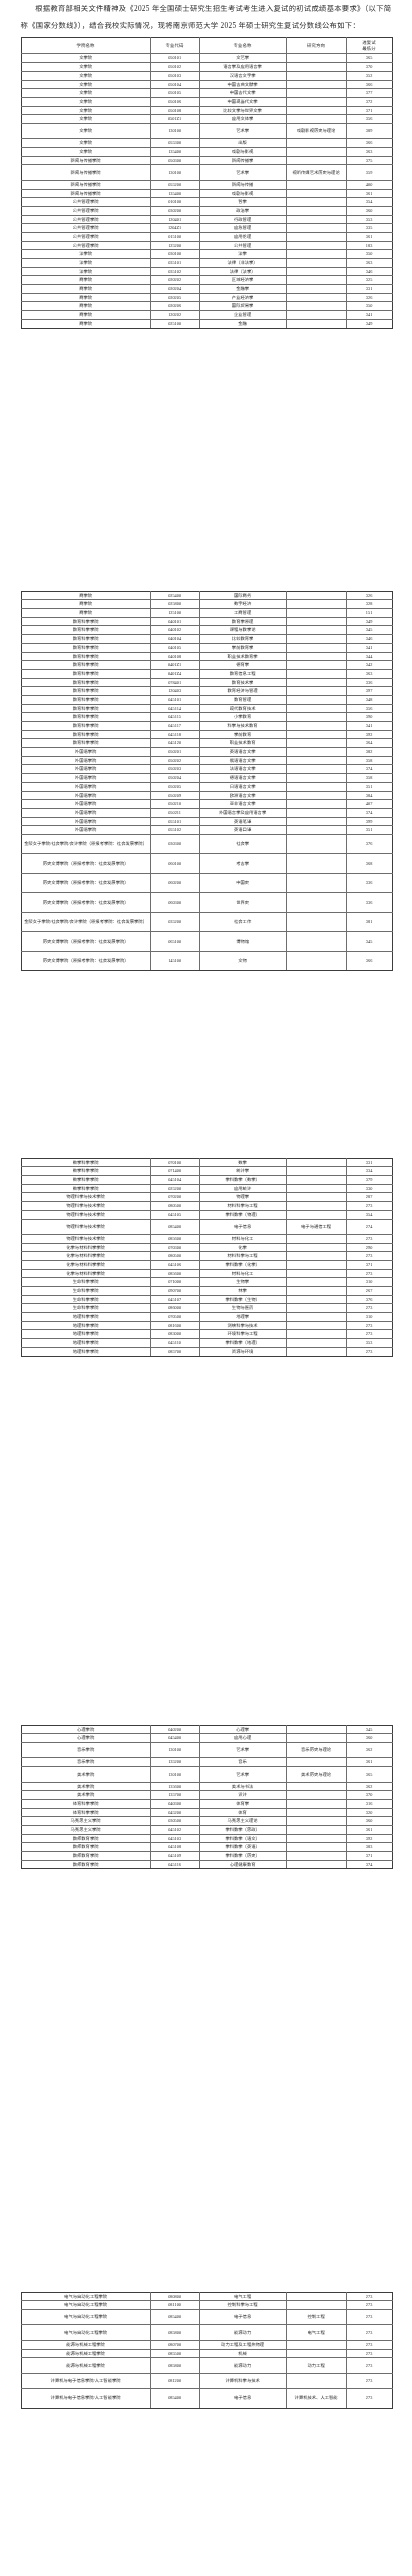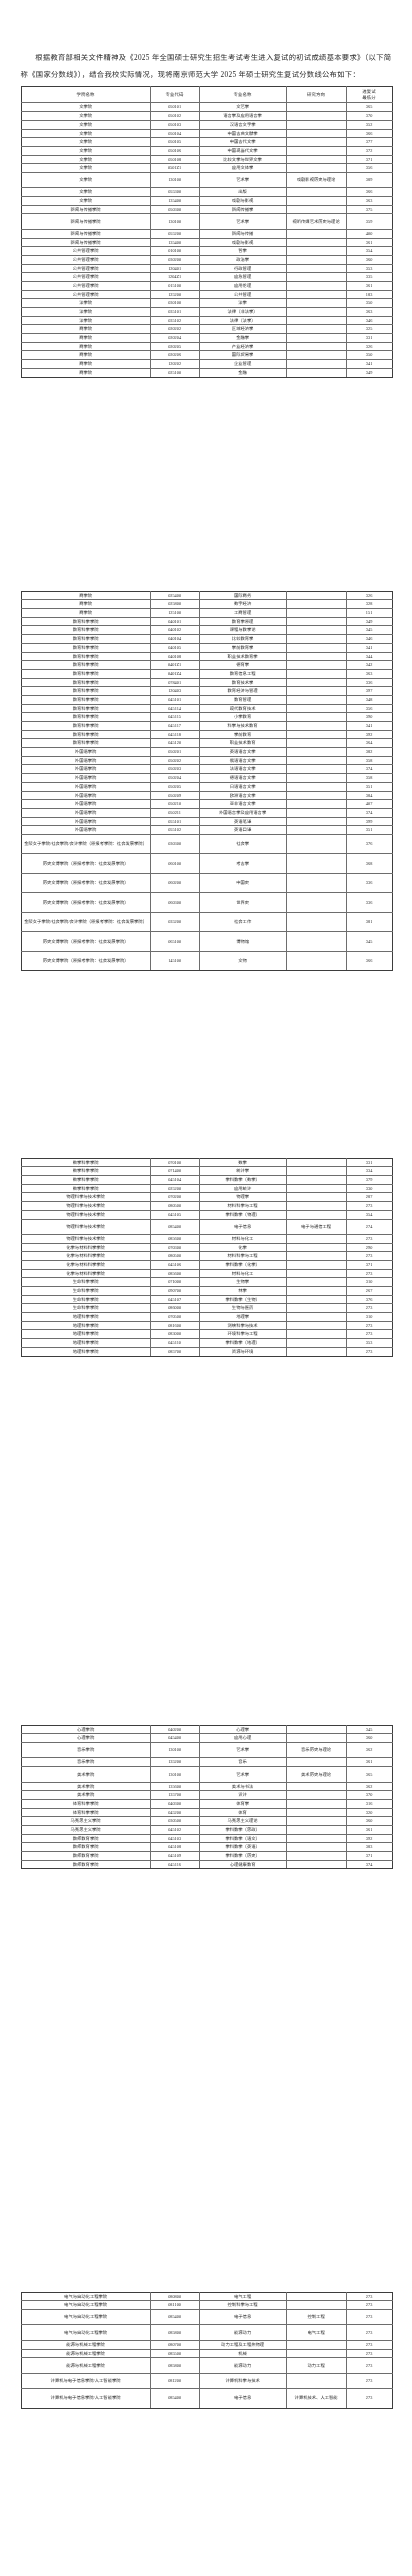--- a/index.html
+++ b/index.html
@@ -20,21 +20,21 @@
     position: relative;
   }
   
   .page {
     width: 412px;
     box-sizing: border-box;
     padding: 0 20.6px;
     position: relative;
     overflow: hidden;
   }
-  .page-1  { height: 567px; padding-top: 49px; }
+  .page-1  { height: 567px; }
   .page-n  { height: 567px; padding-top: 20.6px; }
 
   
   .intro {
     font-size: 7.3px;
     line-height: 17px;
     text-align: justify;
     text-justify: inter-ideograph;
     letter-spacing: 0.3px;
     margin: 0 0 2.1px 0;

